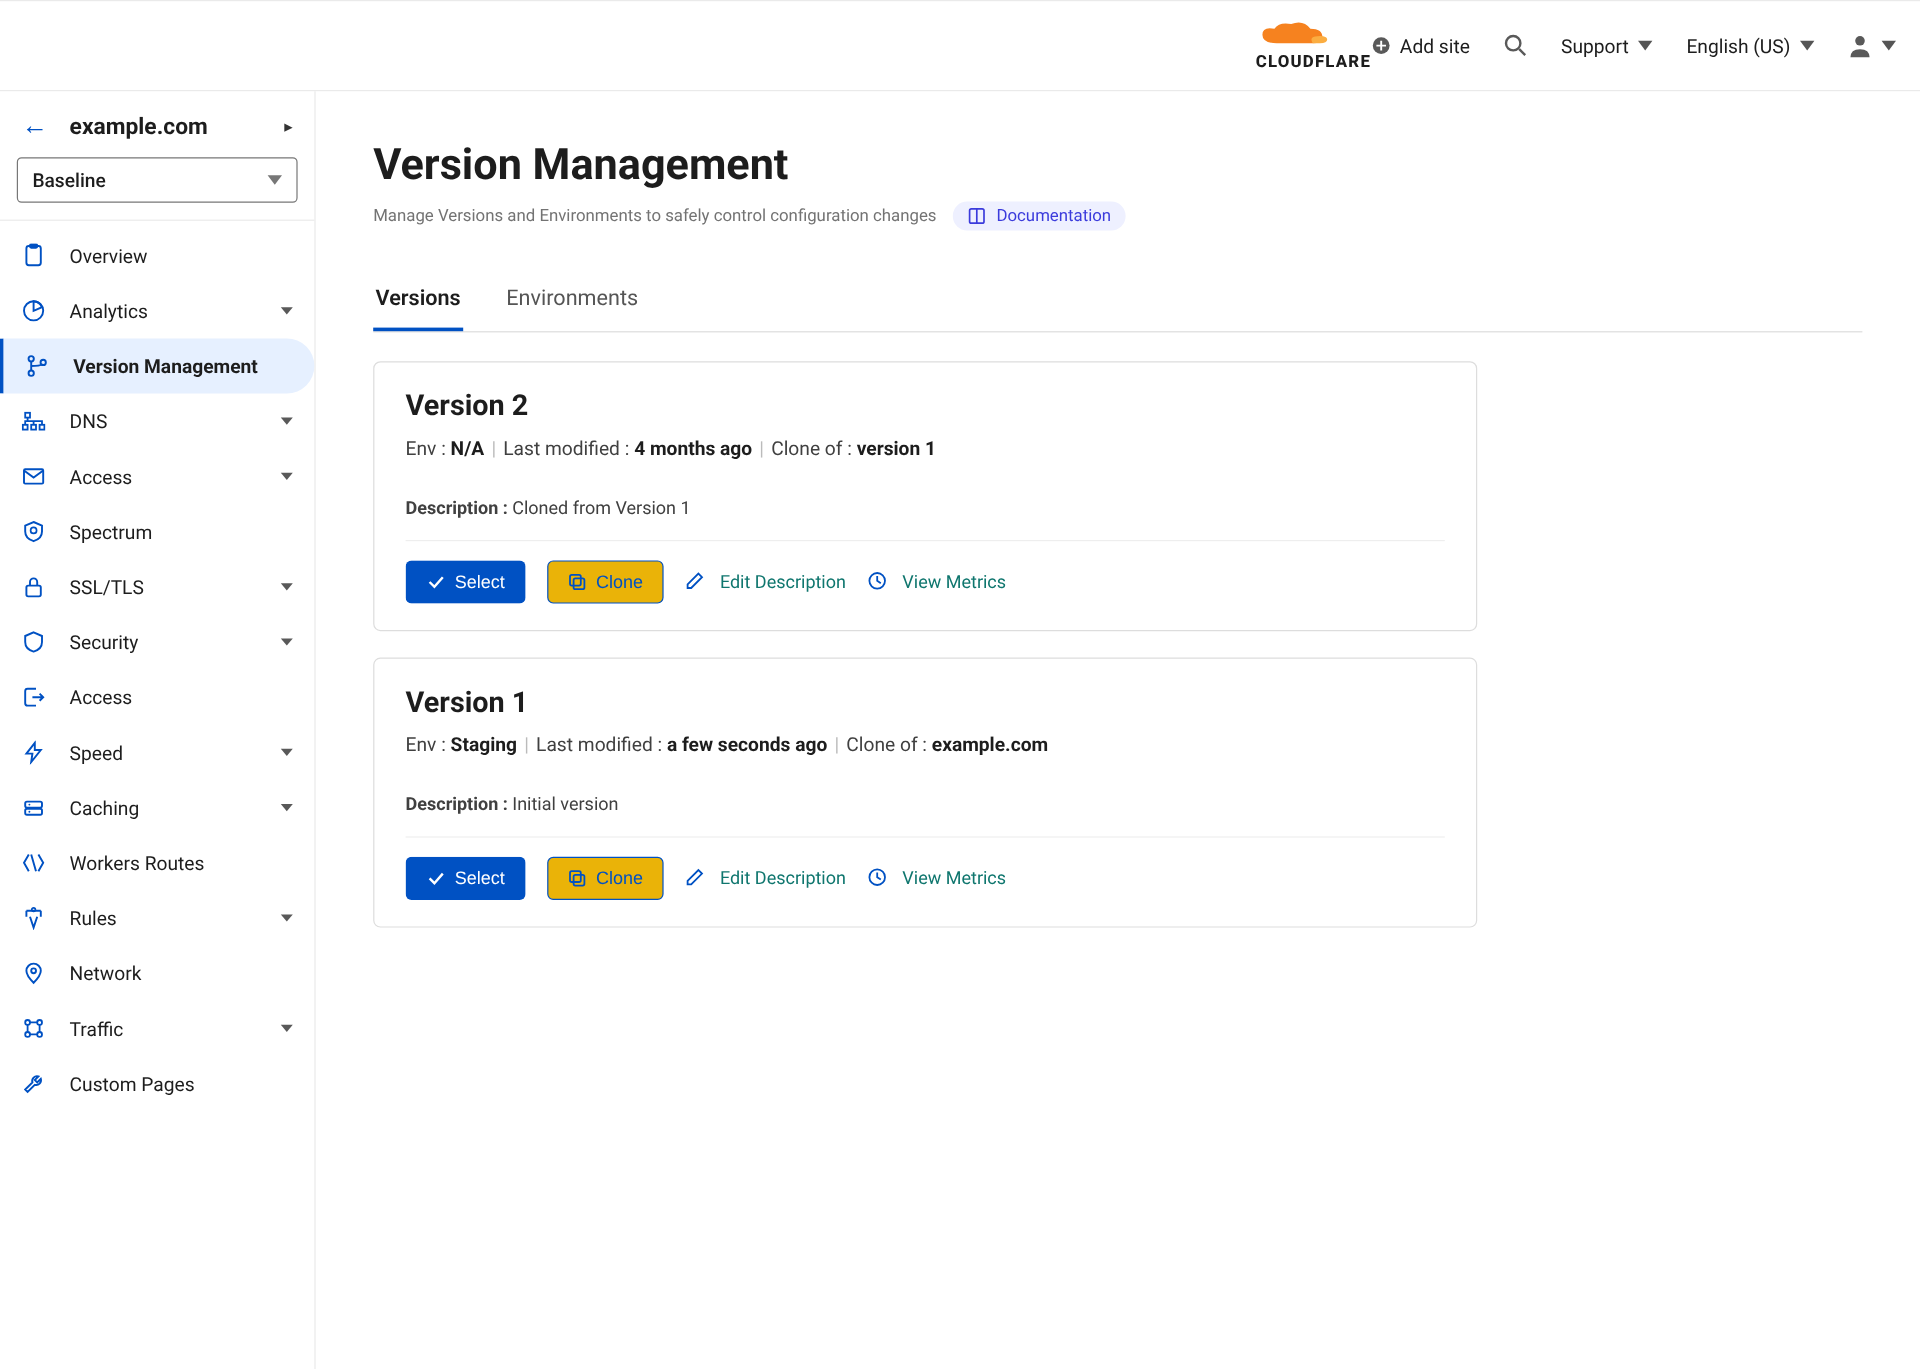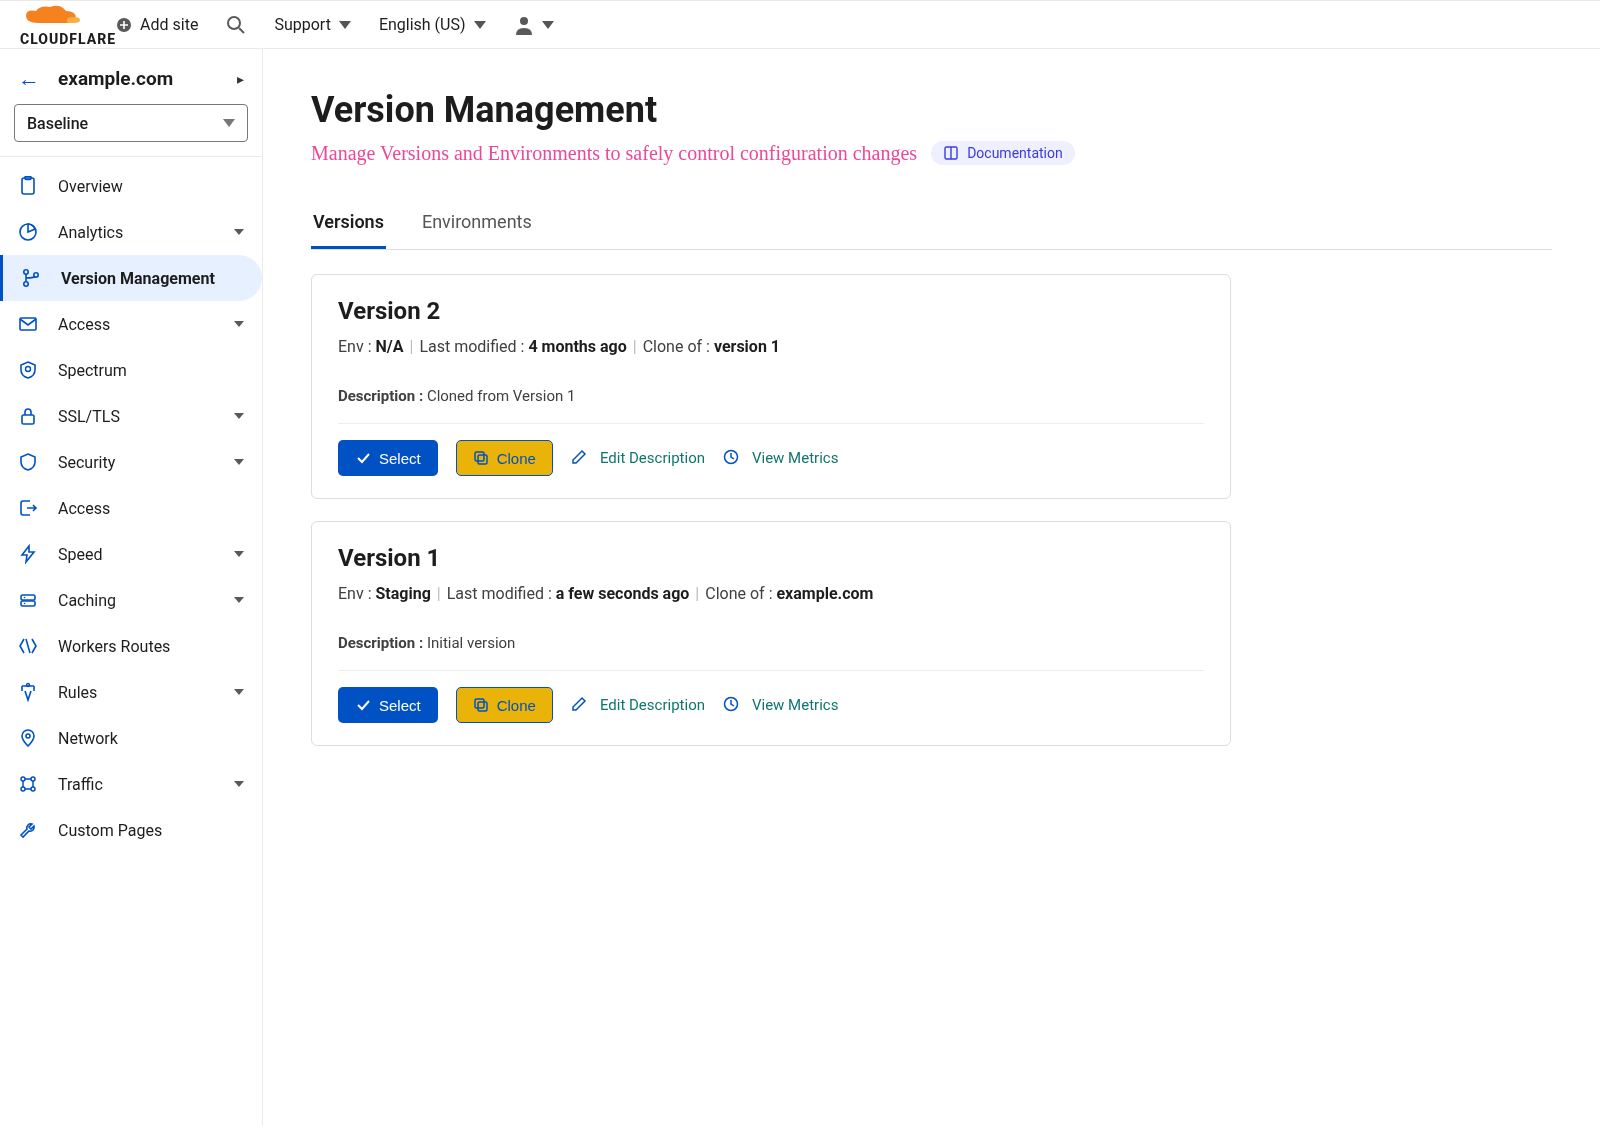--- a/index.html
+++ b/index.html
@@ -1,19 +1,19 @@
 <!DOCTYPE html>
 <html><head>
 <meta charset="utf-8">
 <style>
   * { box-sizing: border-box; margin: 0; padding: 0; }
   body { font-family: -apple-system, BlinkMacSystemFont, "Segoe UI", Roboto, Helvetica, Arial, sans-serif; color: #1d1d1d; background: #fff; }
 
   
-  .topbar { height: 49px; border-top: 1px solid #eaeaea; border-bottom: 1px solid #eaeaea; display: flex; align-items: center; padding: 0 20px; justify-content: flex-start; }
+  .topbar { height: 76px; border-top: 1px solid #eaeaea; border-bottom: 1px solid #eaeaea; display: flex; align-items: center; padding: 0 20px; justify-content: flex-end; }
   .logo { display: flex; flex-direction: column; align-items: flex-start; }
   .topbar-right { display: flex; align-items: center; gap: 28px; }
   .topbar-item { display: inline-flex; align-items: center; gap: 8px; font-size: 16px; color: #1d1d1d; cursor: pointer; }
   .caret-down { width: 0; height: 0; border-left: 6px solid transparent; border-right: 6px solid transparent; border-top: 8px solid #555; display: inline-block; }
 
   
   .layout { display: flex; min-height: calc(1141px - 64px); }
   .sidebar { width: 263px; border-right: 1px solid #eaeaea; padding-top: 18px; }
   .main { flex: 1; padding: 40px 48px; }
 
@@ -30,21 +30,21 @@
   .nav-item { display: flex; align-items: center; gap: 20px; padding: 0 18px; height: 46px; cursor: pointer; font-size: 16px; color: #0051c3; }
   .nav-item .nav-icon { width: 20px; height: 20px; display: inline-flex; align-items: center; justify-content: center; color: #0051c3; flex-shrink: 0; }
   .nav-label { flex: 1; color: #1d1d1d; }
   .nav-item.active { background: #e6f0ff; border-left: 3px solid #0051c3; border-top-right-radius: 24px; border-bottom-right-radius: 24px; }
   .nav-item.active .nav-label { font-weight: 700; }
   .nav-caret { width: 0; height: 0; border-left: 5px solid transparent; border-right: 5px solid transparent; border-top: 6px solid #595959; }
 
   
   .page-title { font-size: 36px; font-weight: 700; margin-bottom: 10px; }
   .page-sub-row { display: flex; align-items: center; gap: 14px; margin-bottom: 36px; }
-  .page-sub { font-size: 20px; color: #ec4899; font-family: Liberation Serif, serif; }
+  .page-sub { font-size: 14px; color: #737373; }
   .doc-chip { display: inline-flex; align-items: center; gap: 8px; background: #eef0ff; color: #3b3bdc; padding: 4px 12px; border-radius: 14px; font-size: 14px; }
 
   .tabs { display: flex; gap: 34px; border-bottom: 1px solid #ddd; margin-bottom: 24px; }
   .tab { padding: 10px 2px 14px 2px; font-size: 18px; color: #555; cursor: pointer; border-bottom: 3px solid transparent; }
   .tab.active { color: #1d1d1d; font-weight: 600; border-bottom-color: #0051c3; }
 
   .card { border: 1px solid #ddd; border-radius: 6px; padding: 22px 26px; margin-bottom: 22px; max-width: 920px; }
   .card-title { font-size: 24px; font-weight: 700; margin-bottom: 12px; }
   .card-meta { font-size: 16px; color: #404040; margin-bottom: 8px; }
   .card-meta b { font-weight: 700; color: #1d1d1d; }
@@ -144,20 +144,33 @@
               <circle cx="5" cy="16" r="2.2" fill="none" stroke="#0051c3" stroke-width="1.6"></circle>
               <circle cx="15" cy="7" r="2.2" fill="none" stroke="#0051c3" stroke-width="1.6"></circle>
               <path d="M5 6 V14 M5 10 Q12 10 14.5 8.5" fill="none" stroke="#0051c3" stroke-width="1.6"></path>
             </svg>
           </span>
           <span class="nav-label">Version Management</span>
         </div>
         <div class="nav-item">
           <span class="nav-icon">
             <svg width="20" height="20" viewBox="0 0 20 20">
+              <rect x="3" y="3" width="4" height="4" fill="none" stroke="#0051c3" stroke-width="1.5"></rect>
+              <rect x="1" y="13" width="4" height="4" fill="none" stroke="#0051c3" stroke-width="1.5"></rect>
+              <rect x="8" y="13" width="4" height="4" fill="none" stroke="#0051c3" stroke-width="1.5"></rect>
+              <rect x="15" y="13" width="4" height="4" fill="none" stroke="#0051c3" stroke-width="1.5"></rect>
+              <path d="M5 7 V10 H3 V13 M5 10 H10 V13 M5 10 H17 V13" fill="none" stroke="#0051c3" stroke-width="1.5"></path>
+            </svg>
+          </span>
+          <span class="nav-label">DNS</span>
+          <span class="nav-caret"></span>
+        </div>
+        <div class="nav-item">
+          <span class="nav-icon">
+            <svg width="20" height="20" viewBox="0 0 20 20">
               <rect x="2" y="4" width="16" height="12" rx="1" fill="none" stroke="#0051c3" stroke-width="1.6"></rect>
               <path d="M2 5 L10 11 L18 5" fill="none" stroke="#0051c3" stroke-width="1.6"></path>
             </svg>
           </span>
           <span class="nav-label">Access</span>
           <span class="nav-caret"></span>
         </div>
         <div class="nav-item">
           <span class="nav-icon">
             <svg width="20" height="20" viewBox="0 0 20 20">

